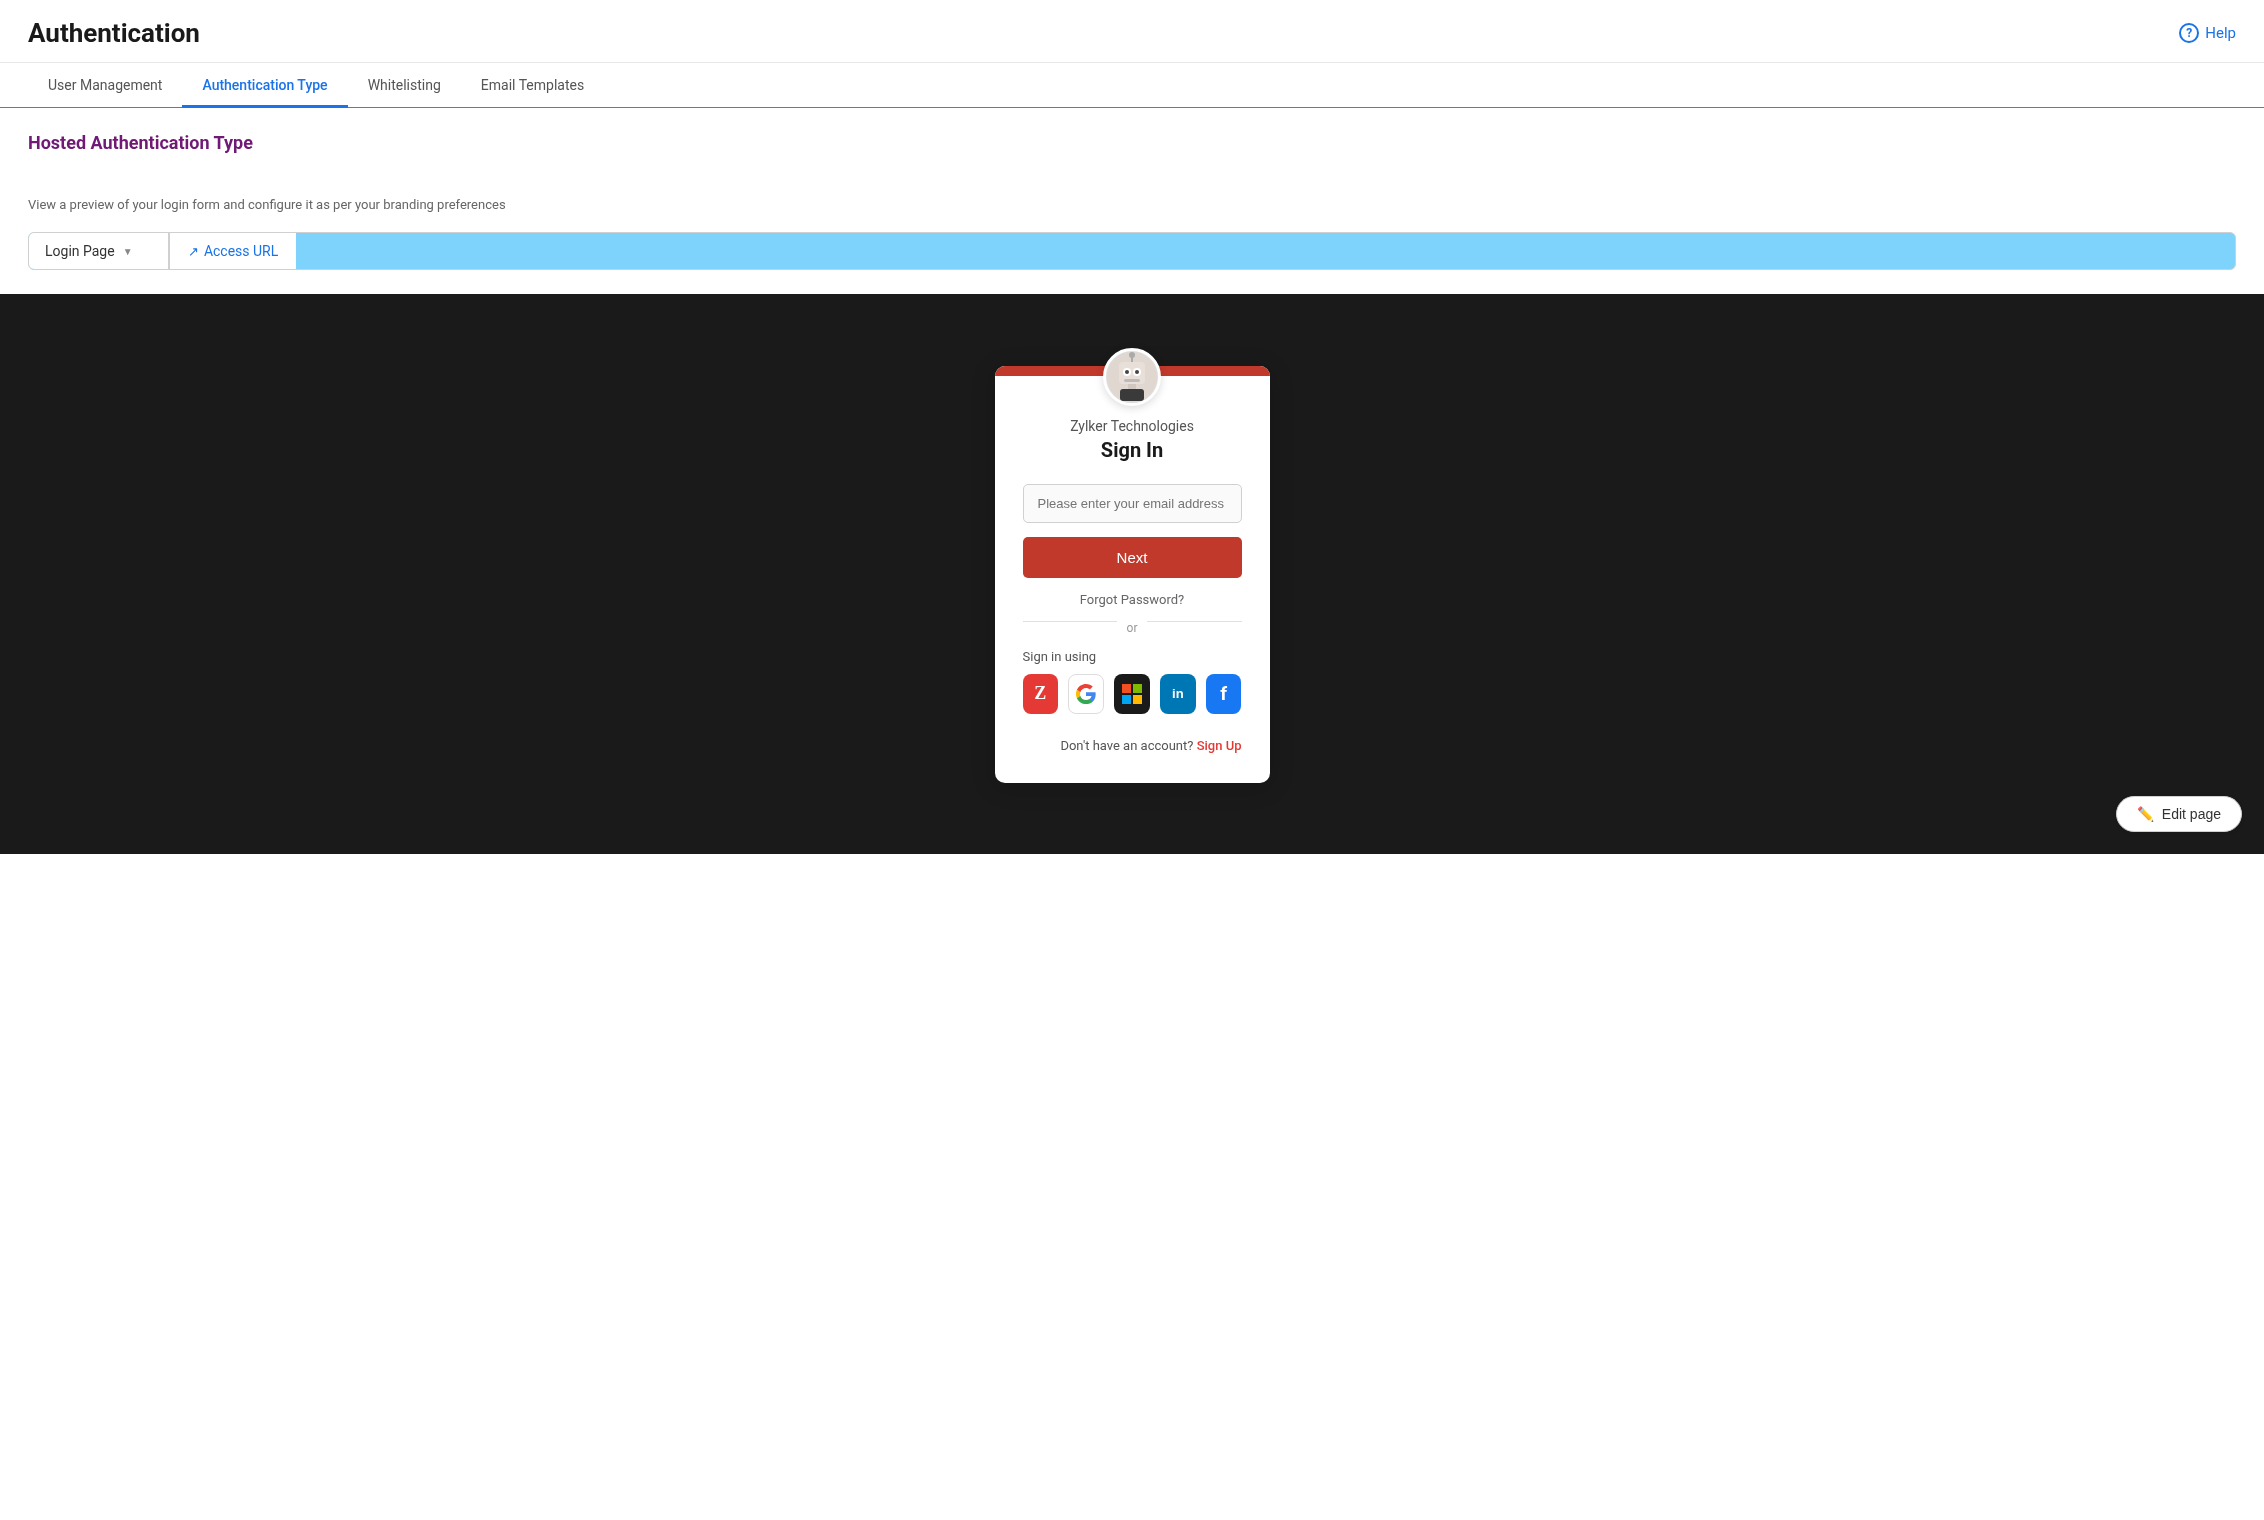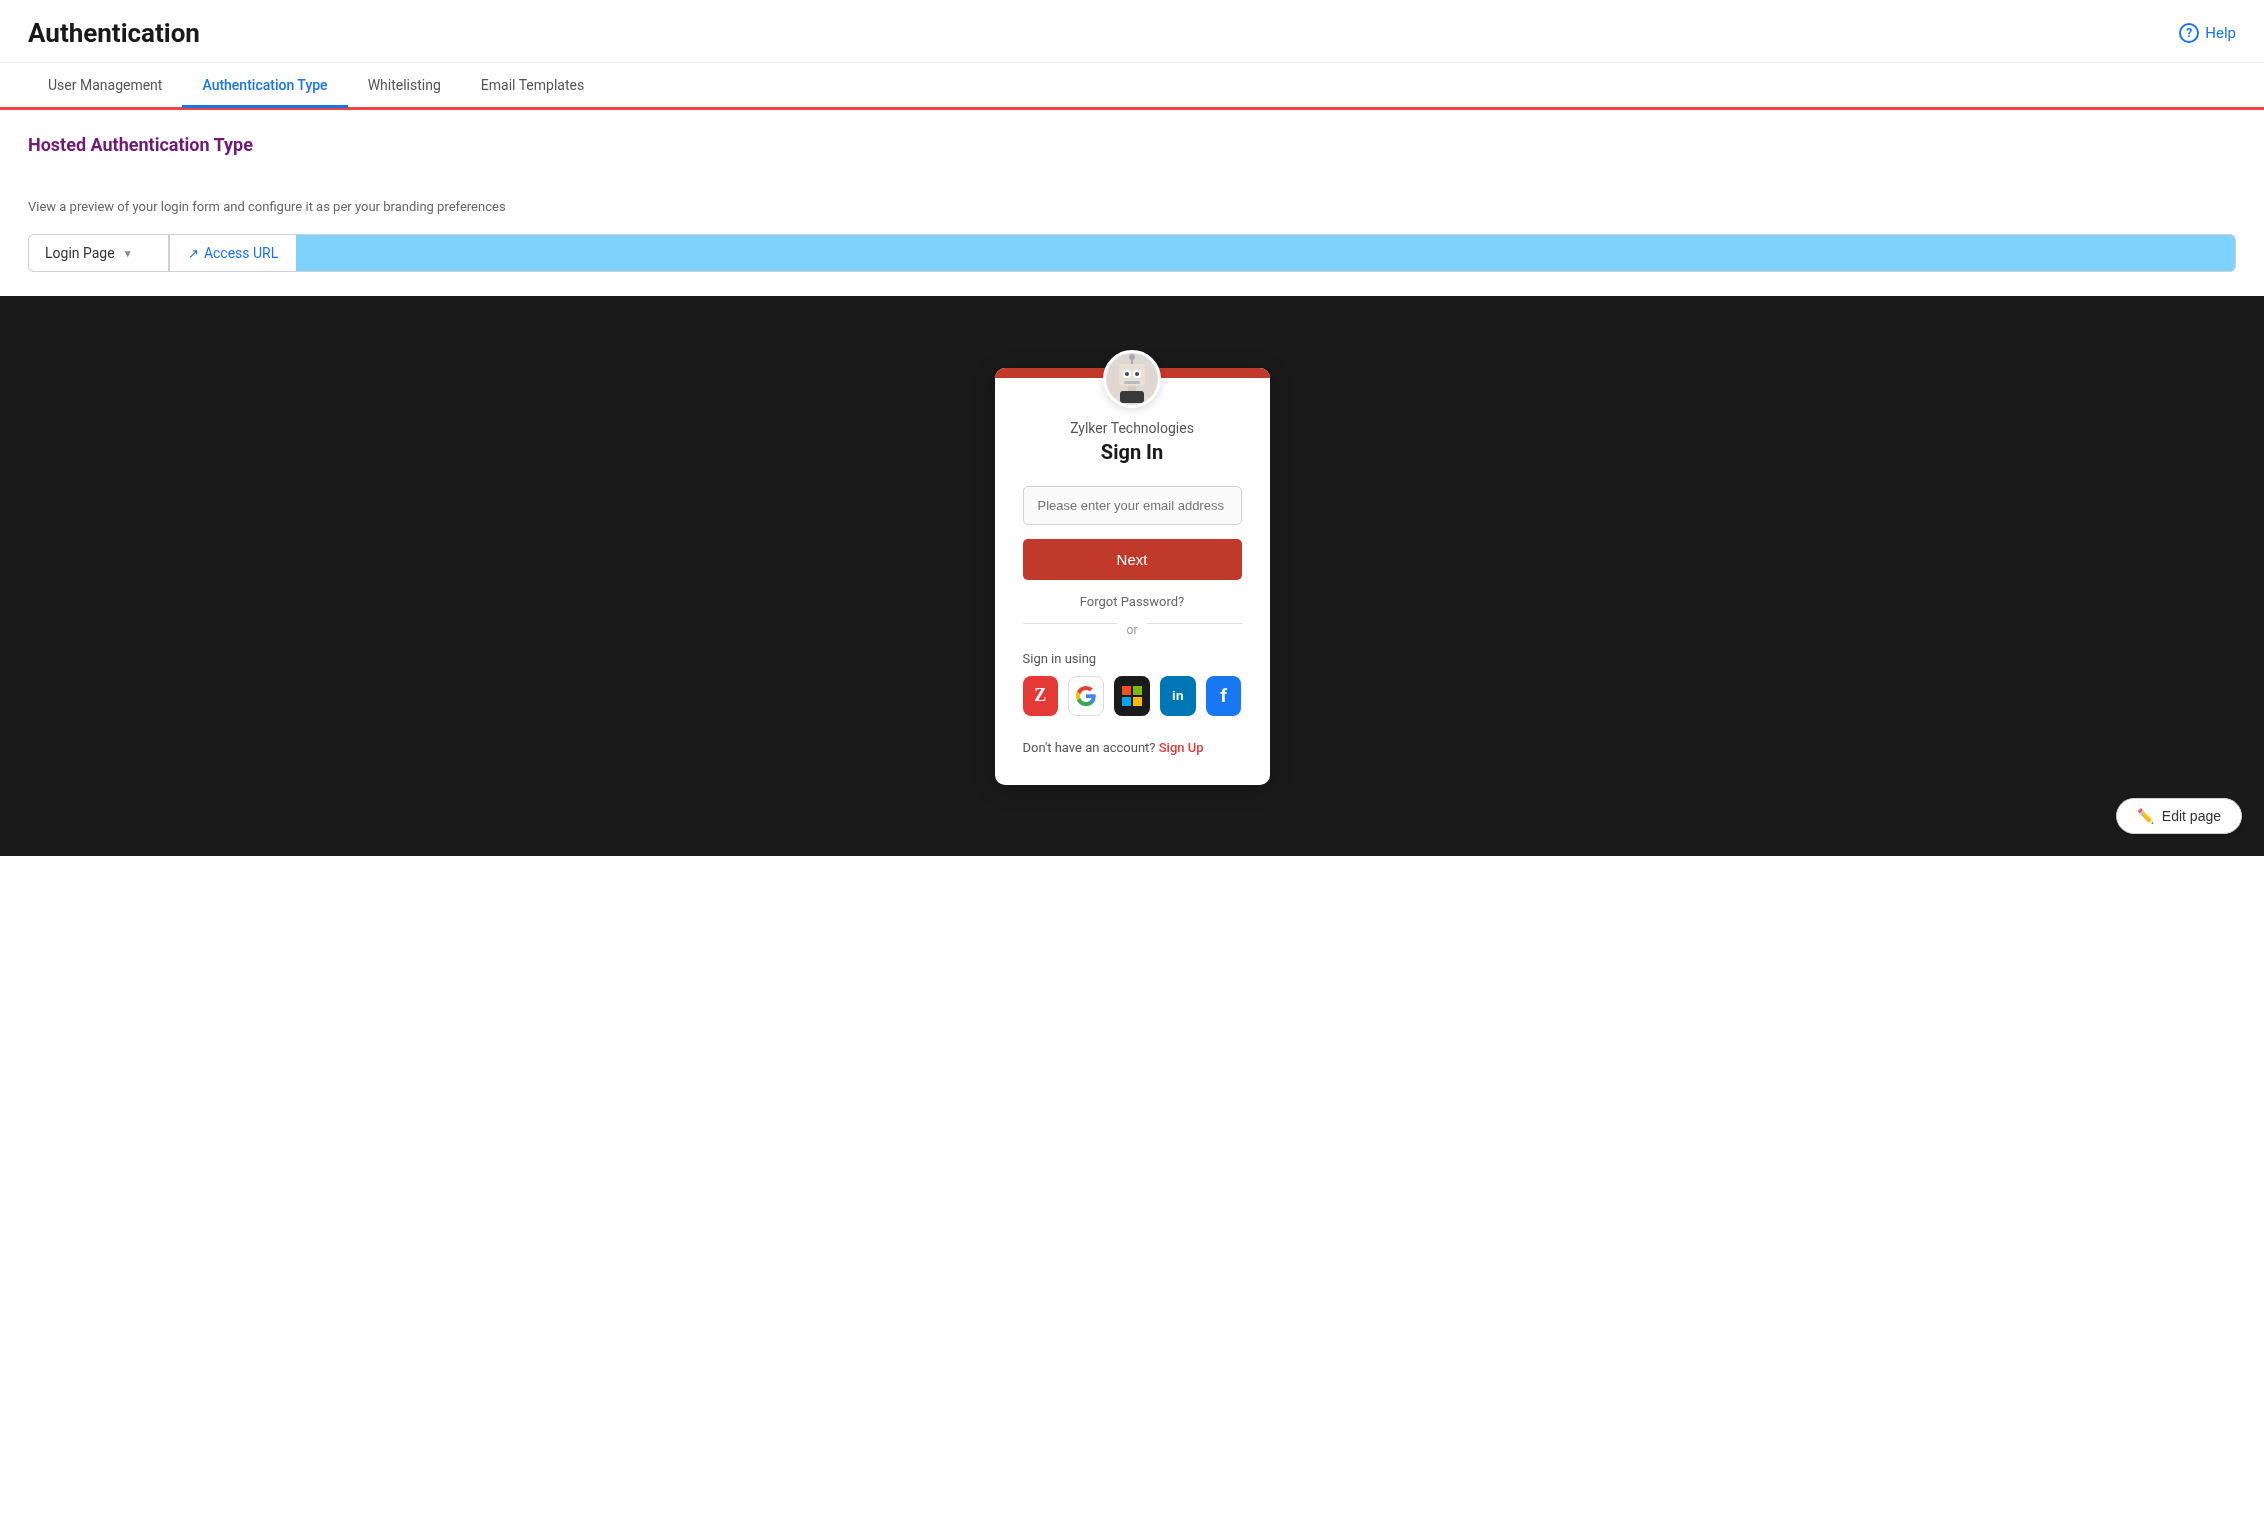--- a/index.html
+++ b/index.html
@@ -36,21 +36,21 @@
       justify-content: center;
       font-size: 12px;
       font-weight: bold;
       color: #1a73e8;
     }
 
     .tabs-bar {
       display: flex;
       align-items: flex-end;
       padding: 0 28px;
-      border-bottom: 3px solid #ef4444;
+      border-bottom: 1px solid #ef4444;
       gap: 0;
     }
     .tab-item {
       padding: 14px 20px 12px 20px;
       cursor: pointer;
       font-size: 14px;
       color: #555;
       border-bottom: 3px solid transparent;
       margin-bottom: -1px;
       white-space: nowrap;
@@ -255,21 +255,21 @@
       font-weight: 700;
       cursor: pointer;
     }
     .social-z { background: #e53935; color: #fff; font-family: serif; border-radius: 8px; }
     .social-g { background: #fff; border: 1px solid #ddd; border-radius: 8px; }
     .social-ms { background: #1a1a1a; border-radius: 8px; }
     .social-li { background: #0077b5; border-radius: 8px; color: #fff; font-size: 17px; }
     .social-fb { background: #1877f2; border-radius: 8px; color: #fff; font-size: 20px; }
 
     .login-signup {
-      text-align: left;
+      text-align: right;
       font-size: 13px;
       color: #555;
       margin-top: 24px;
     }
     .login-signup-link {
       color: #e53935;
       cursor: pointer;
       font-weight: 500;
     }
 

